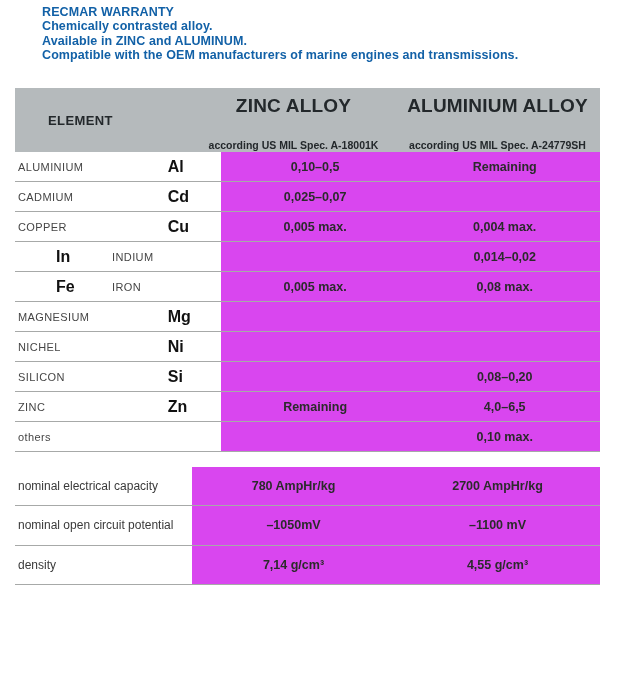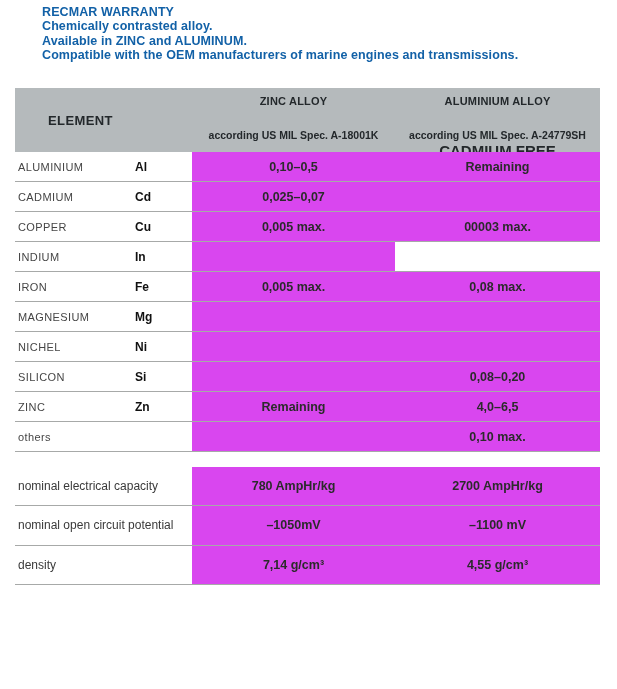--- a/index.html
+++ b/index.html
@@ -30,38 +30,38 @@
     width:177px; box-sizing:border-box; padding-left:33px;
     display:flex; align-items:center;
     font-size:13px; font-weight:600; letter-spacing:0.4px;
   }
   .th-col {
     display:flex; flex-direction:column; align-items:center;
     box-sizing:border-box; padding-top:7px;
   }
   .th-zinc { width:203px; }
   .th-alu  { width:205px;justify-content:space-between; }
-  .th-title { font-size:11px; font-weight:bold; letter-spacing:0.2px; }
+  .th-title { font-size:19px; font-weight:bold; letter-spacing:0.2px; }
   .th-sub   { font-size:10.5px; font-weight:600; margin-top:22px; }
   .th-sub2  { font-size:15px;  font-weight:bold; margin-top:1px; }
   .row, .xrow {
     display:flex; box-sizing:border-box;
     border-bottom:1px solid #a7a9a8;
     background:#ffffff;
   }
   .row  { height:30px; }
   .xrow { height:39.6px; }
   .cell { display:flex; align-items:center; box-sizing:border-box; }
   .cell.name {
     width:120px; padding-left:3px;
     font-size:11px; color:#454545; letter-spacing:0.4px;
   }
   .cell.sym {
     width:57px;
-    font-size:12px; font-weight:bold; color:#111111;
+    font-size:16px; font-weight:bold; color:#111111;margin-left:41px;
   }
   .cell.val {
     justify-content:center;
     background:#d946ef;
     font-size:12.5px; font-weight:600; color:#2b2b2b;
   }
   .val.zinc { width:203px; }
   .val.alu  { width:205px; }
   .cell.xlabel {
     width:177px; padding-left:3px;
@@ -105,30 +105,31 @@
     <div class="row">
       <div class="cell name">CADMIUM</div>
       <div class="cell sym">Cd</div>
       <div class="cell val zinc">0,025–0,07</div>
       <div class="cell val alu"></div>
     </div>
     <div class="row">
       <div class="cell name">COPPER</div>
       <div class="cell sym">Cu</div>
       <div class="cell val zinc">0,005 max.</div>
-      <div class="cell val alu">00003 max.</div>
+      <div class="cell val alu">0,004 max.</div>
     </div>
     <div class="row">
+      <div class="cell sym">In</div>
       <div class="cell name">INDIUM</div>
-      <div class="cell sym">In</div>
       <div class="cell val zinc"></div>
+      <div class="cell val alu">0,014–0,02</div>
     </div>
     <div class="row">
+      <div class="cell sym">Fe</div>
       <div class="cell name">IRON</div>
-      <div class="cell sym">Fe</div>
       <div class="cell val zinc">0,005 max.</div>
       <div class="cell val alu">0,08 max.</div>
     </div>
     <div class="row">
       <div class="cell name">MAGNESIUM</div>
       <div class="cell sym">Mg</div>
       <div class="cell val zinc"></div>
       <div class="cell val alu"></div>
     </div>
     <div class="row">

